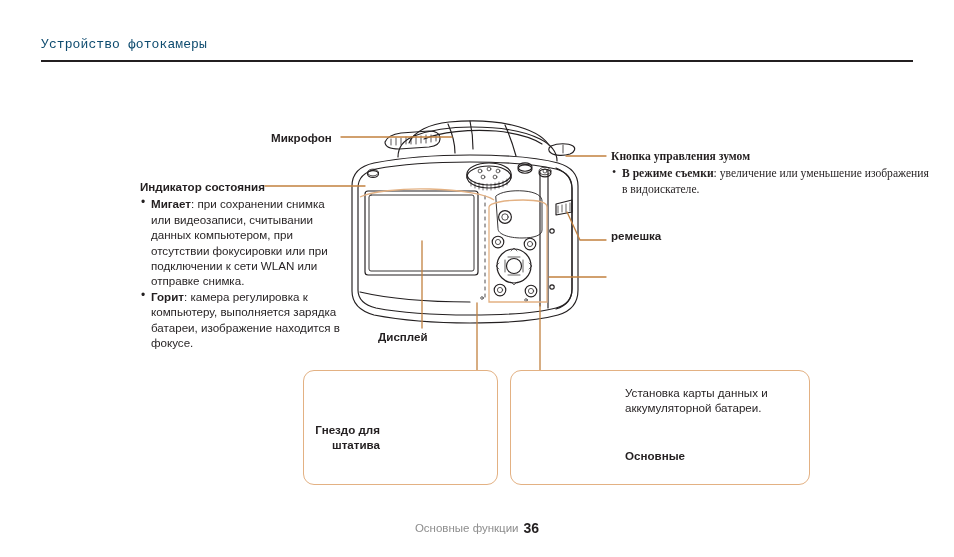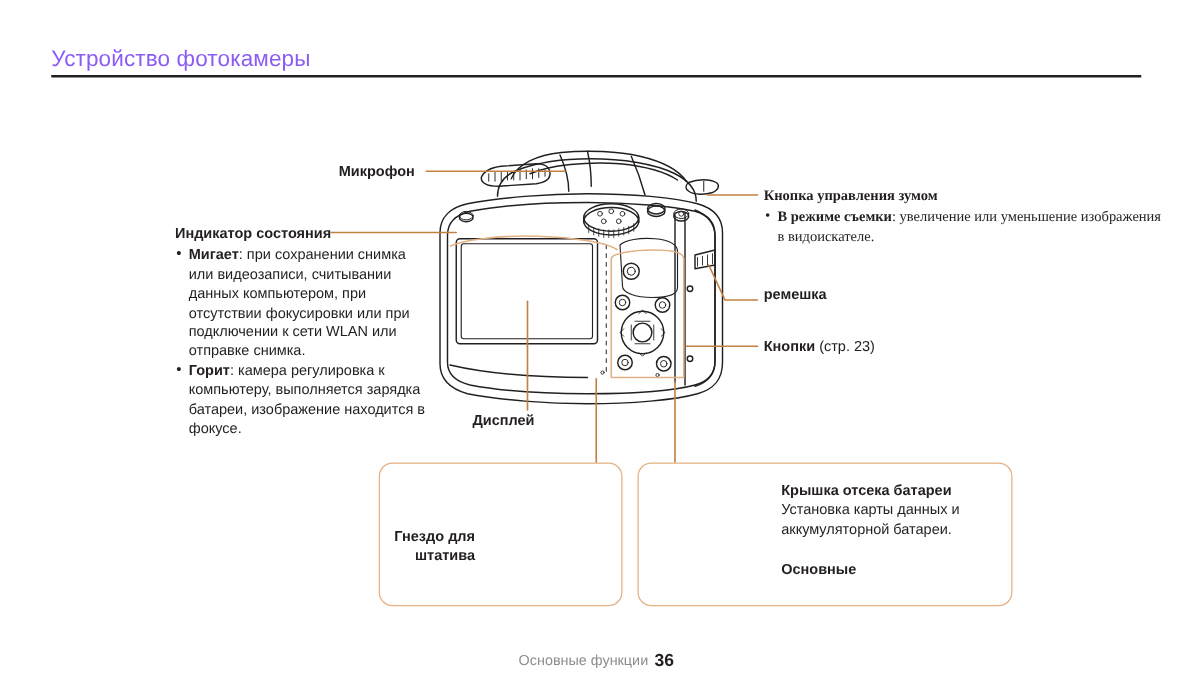--- a/index.html
+++ b/index.html
@@ -9,22 +9,23 @@
     font-family:"Liberation Sans","DejaVu Sans",sans-serif;
     color:#231f20;
     overflow:hidden;
     position:relative;
   }
   .page{position:absolute;left:0;top:0;width:954px;height:557px;}
 
   
   .hdr-title{
     position:absolute;left:41px;top:37px;
-    font-size:18px;color:#8b5cf6;letter-spacing:.1px;
+    font-size:13px;color:#0c4a6e;letter-spacing:.1px;
     white-space:nowrap;
+    font-family:Liberation Mono, monospace;
   }
   .hdr-rule{
     position:absolute;left:41px;top:60px;width:872px;height:1.6px;
     background:#231f20;
   }
 
   
   .footer{
     position:absolute;left:0;top:519px;width:954px;
     text-align:center;font-size:11.5px;
@@ -299,31 +300,27 @@
       <li>
         <b>В режиме съемки</b><span>: увеличение или уменьшение изображения в видоискателе.</span>
       </li>
     </ul>
   </div>
 
   <div class="blk" style="left:611px;top:228px;width:180px;">
     <span class="hd sub">ремешка</span>
   </div>
 
-  <div class="blk" style="left:611px;top:270px;width:160px;">
-    <b>Кнопки</b><span> (стр. 23)</span>
-  </div>
 
   <div class="blk" style="left:205px;top:422px;width:175px;text-align:right;">
     <span class="hd sub">Гнездо для</span>
     <span class="hd sub">штатива</span>
   </div>
 
   <div class="blk" style="left:625px;top:385px;width:260px;">
-    <span class="hd sub">Крышка отсека батареи</span>
     <span class="sub">Установка карты данных и</span>
     <span class="sub">аккумуляторной батареи.</span>
   </div>
 
   <div class="blk" style="left:625px;top:448px;width:120px;">
     <span class="hd">Основные</span>
   </div>
 
   <div class="footer">
     <span class="f-lbl">Основные функции</span><span class="f-num">36</span>

